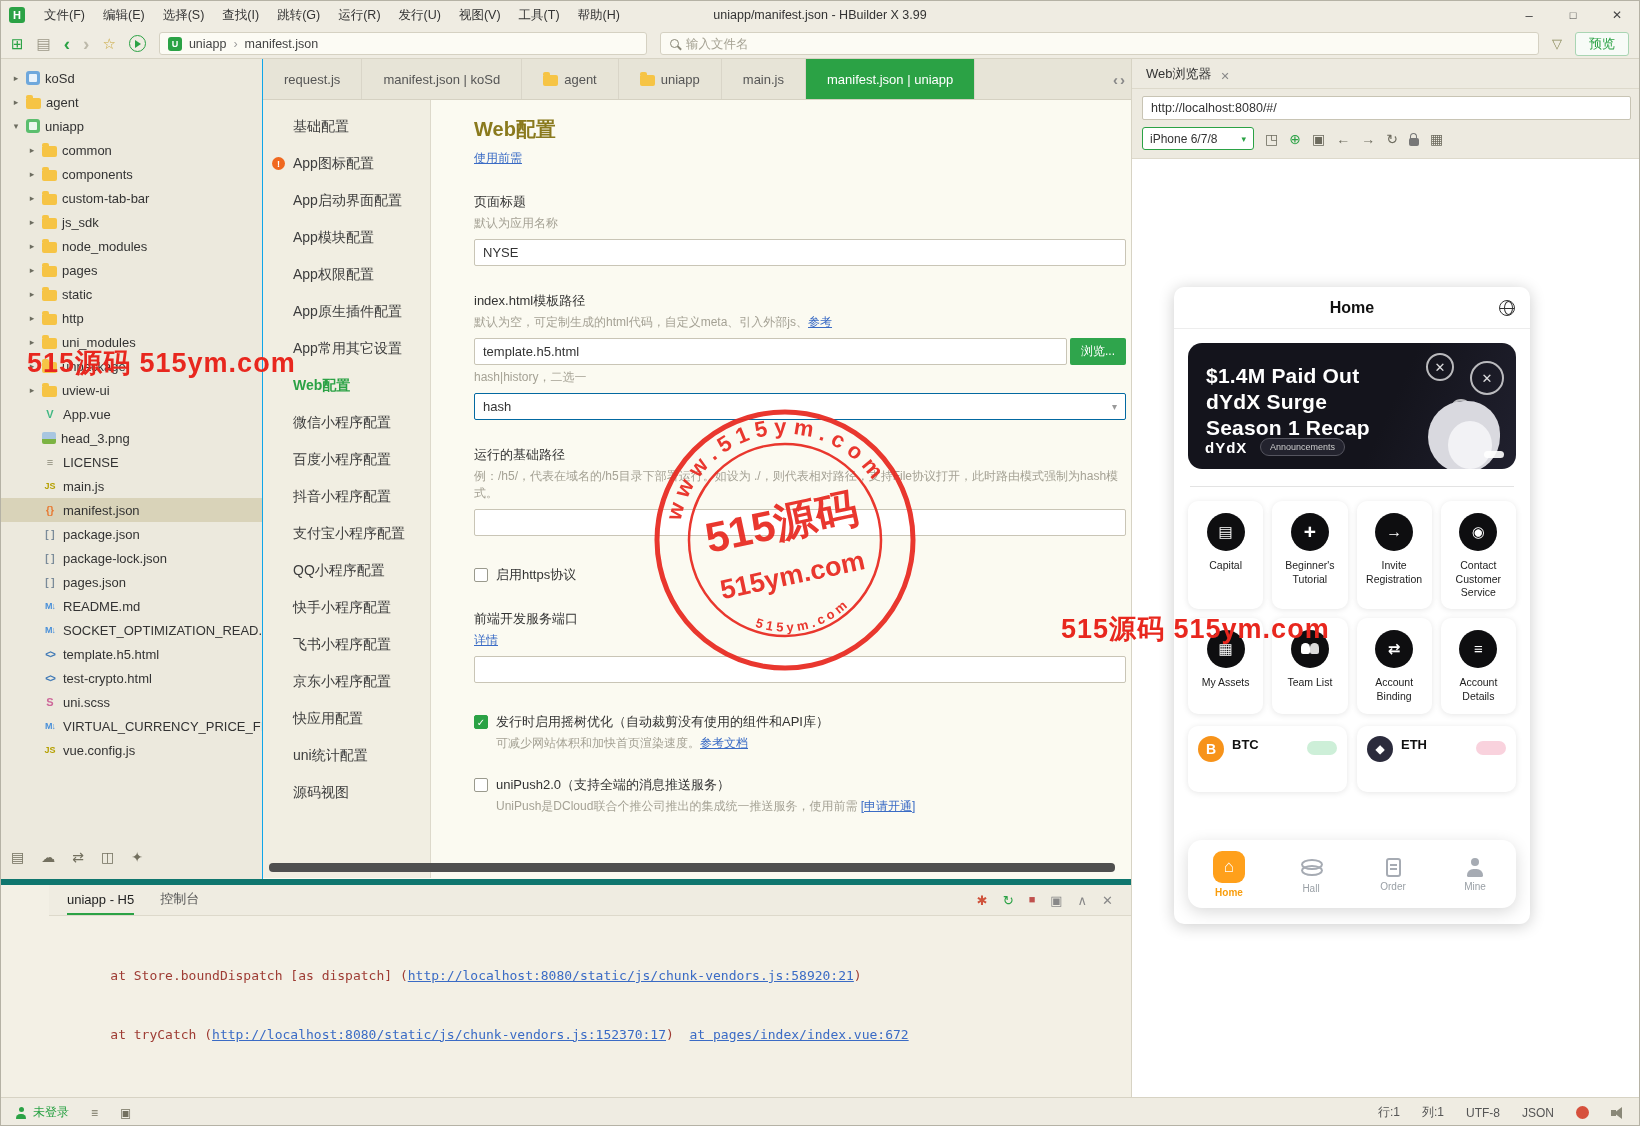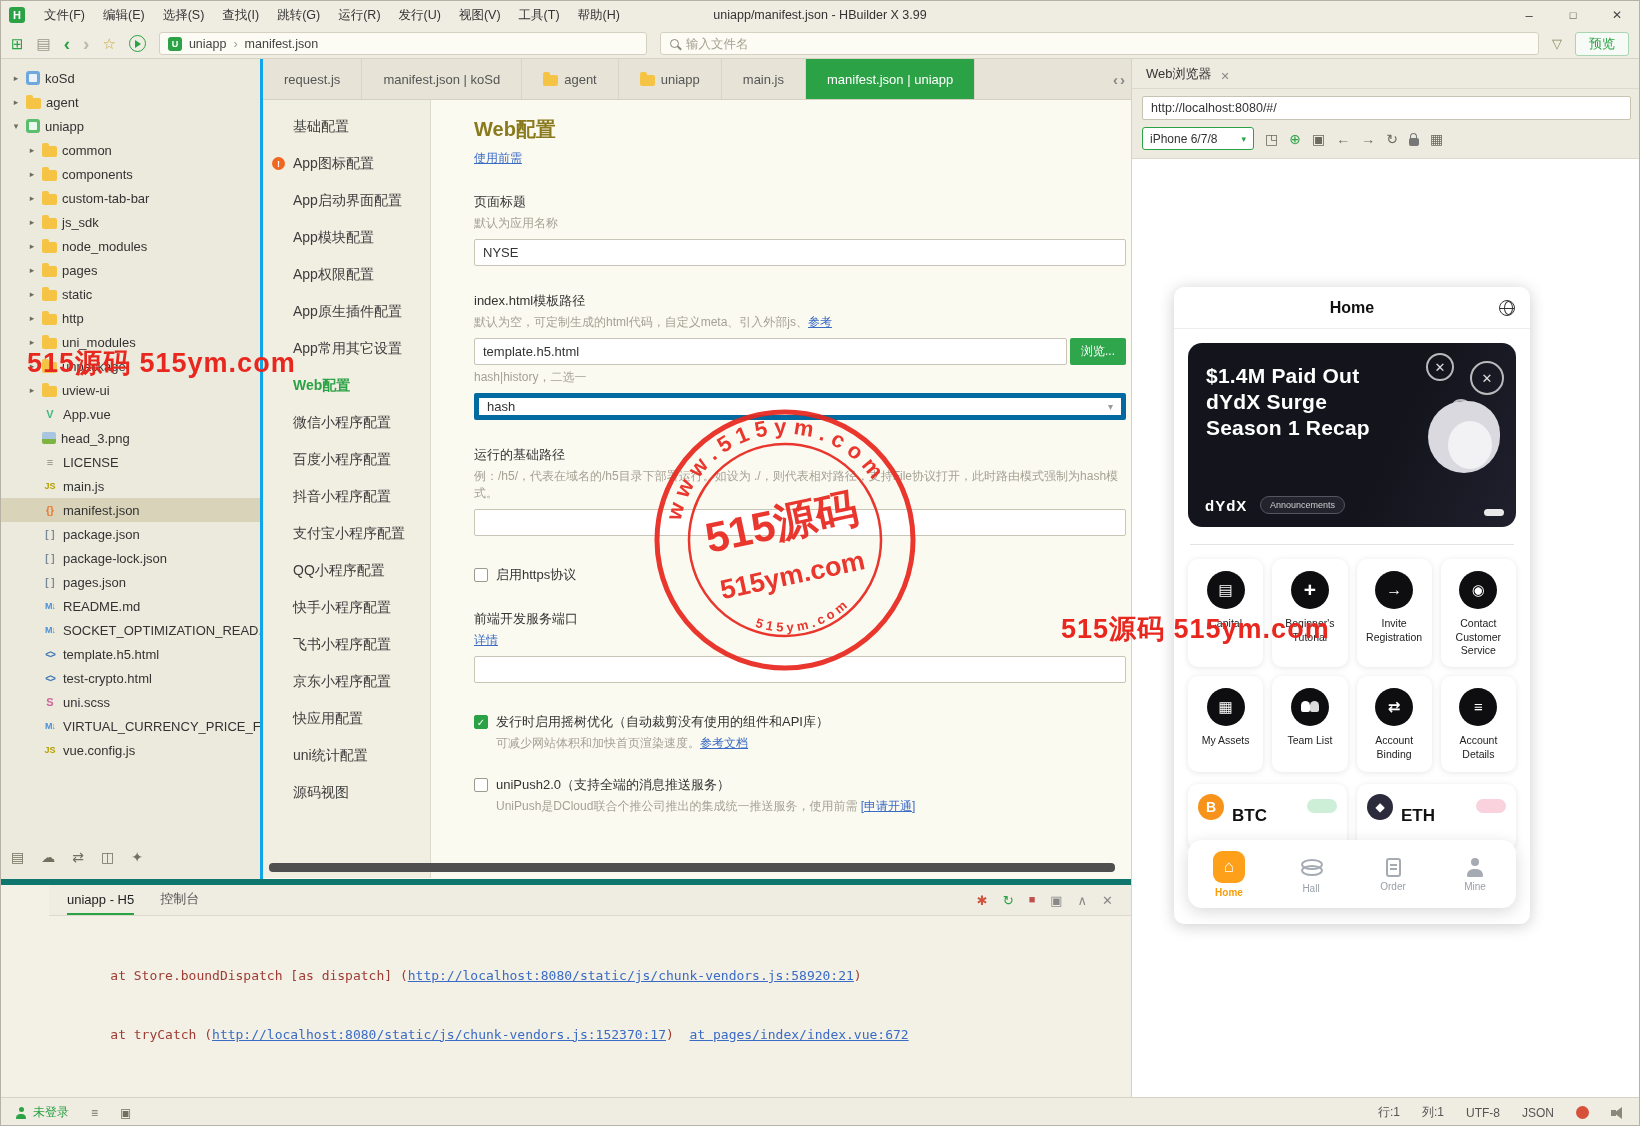--- a/index.html
+++ b/index.html
@@ -31,21 +31,21 @@
   .crumb-sep::after { content:"›"; color:#999; }
   .searchbox { flex:1; height:23px; background:#FCFBF4; border:1px solid #D5D1C2; border-radius:3px; display:flex; align-items:center; padding:0 9px; gap:7px; }
   .i-mag { width:9px; height:9px; border:1.5px solid #8a8878; border-radius:50%; position:relative; flex:none; }
   .i-mag::after { content:""; position:absolute; width:5px; height:1.5px; background:#8a8878; transform:rotate(45deg); right:-4px; bottom:-1px; }
   .searchbox input { border:none; outline:none; background:transparent; flex:1; font-size:12.5px; color:#333; font-family:inherit; }
   .searchbox input::placeholder { color:#A6A394; }
   .g-filter{color:#8a8a5a; font-size:13px;} .g-filter::after{content:"▽";}
   .btn-preview { color:#2BA245; font-size:13px; border:1px solid #A9D5B3; background:#F7FBF7; border-radius:3px; padding:2px 13px; cursor:pointer; }
 
   
-  #explorer { position:absolute; left:0; top:58px; width:262px; height:820px; background:#ECE9DD; border-right:3px solid #0ea5e9; padding-top:7px; overflow:hidden; }
+  #explorer { position:absolute; left:0; top:58px; width:262px; height:820px; background:#ECE9DD; border-right:1px solid #0ea5e9; padding-top:7px; overflow:hidden; }
   .row { height:24px; display:flex; align-items:center; gap:5px; font-size:13px; color:#333; cursor:pointer; white-space:nowrap; }
   .row.sel { background:#D9D3B9; }
   .d0 { padding-left:10px; } .d1 { padding-left:26px; } .f1 { padding-left:41px; }
   .arr { width:10px; font-size:9px; color:#6d6d60; flex:none; text-align:center; }
   .arr::after { content:"▸"; } .arr.open::after { content:"▾"; }
   .ico { flex:none; display:inline-flex; align-items:center; justify-content:center; font-weight:bold; }
   .ico.folder { width:15px; height:11px; background:#F6C445; border-radius:1px 2px 2px 2px; position:relative; margin-top:2px; }
   .ico.folder::before { content:""; position:absolute; top:-3px; left:0; width:7px; height:3px; background:#F6C445; border-radius:2px 2px 0 0; }
   .ico.projb { width:14px; height:14px; background:#6FA8DC; border-radius:3px; position:relative; }
   .ico.projb::before { content:""; position:absolute; inset:3px; background:#EAF3FB; border-radius:1px; }
@@ -79,21 +79,21 @@
   .form { flex:1; padding:14px 6px 0 43px; position:relative; overflow:hidden; }
   .cfg-title { font-size:20px; font-weight:bold; color:#8A7A1E; margin-top:2px; }
   .link { color:#3A6BC5; text-decoration:underline; cursor:pointer; }
   .cfg-guide { font-size:12px; margin-top:7px; display:inline-block; }
   .lab { font-size:13px; color:#333; margin-top:26px; }
   .hint { font-size:12px; color:#A5A295; margin-top:4px; }
   .inp { margin-top:7px; width:652px; height:27px; border:1px solid #C9C5B6; background:#fff; border-radius:2px; font-size:13px; color:#333; padding:0 8px; font-family:inherit; outline:none; display:block; }
   .inp-row { display:flex; margin-top:7px; width:652px; gap:3px; }
   .inp-row .inp { margin-top:0; flex:1; }
   .btn-browse { width:56px; height:27px; background:#2FA54C; color:#fff; border:none; border-radius:2px; font-size:12px; cursor:pointer; }
-  .select { margin-top:7px; width:652px; height:27px; border:5px solid #0369a1; background:#fff; border-radius:2px; font-size:13px; color:#333; padding:0 8px; display:flex; align-items:center; justify-content:space-between; cursor:pointer; }
+  .select { margin-top:7px; width:652px; height:27px; border:1px solid #0369a1; background:#fff; border-radius:2px; font-size:13px; color:#333; padding:0 8px; display:flex; align-items:center; justify-content:space-between; cursor:pointer; }
   .select .caret { color:#999; font-size:10px; }
   .cbrow { display:flex; align-items:center; gap:8px; margin-top:30px; font-size:13px; color:#333;text-align:center; }
   .cb { width:14px; height:14px; border:1px solid #9a9a8d; border-radius:2px; background:#fff; flex:none; cursor:pointer; display:flex; align-items:center; justify-content:center; }
   .cb.checked { background:#2BA245; border-color:#2BA245; color:#fff; font-size:10px; }
   .cb.checked::after { content:"✓"; }
   .hint-ind { margin-left:22px; }
   .hscroll { position:absolute; left:6px; right:16px; bottom:7px; height:9px; background:#4F4F4F; border-radius:4px; z-index:5; cursor:pointer; }
 
   
   #console { position:absolute; left:0; top:878px; width:1130px; height:218px; background:#F3F0E5; border-top:6px solid #0f766e;padding-left:48px; }
@@ -132,21 +132,21 @@
   .g-qr::after{content:"▦";}
   .rp-view { position:relative; height:calc(100% - 99px); background:#fff; }
 
   
   .phone { position:absolute; left:42px; top:128px; width:356px; height:637px; background:#fff; border-radius:10px; box-shadow:0 2px 16px rgba(0,0,0,.20); overflow:hidden; }
   .ph-head { height:42px; display:flex; align-items:center; justify-content:center; position:relative; border-bottom:1px solid #EDEDED; font-weight:bold; font-size:16px; color:#111; }
   .i-globe { position:absolute; right:15px; top:13px; width:16px; height:16px; border:1.5px solid #333; border-radius:50%; }
   .i-globe::before { content:""; position:absolute; left:50%; top:0; bottom:0; width:7px; margin-left:-3.5px; border:1.2px solid #333; border-radius:50%; }
   .i-globe::after { content:""; position:absolute; left:0; right:0; top:50%; height:1.2px; background:#333; }
   .ph-body { padding:14px 14px 0; position:relative; }
-  .banner { height:184px; border-radius:14px; background:linear-gradient(115deg,#14141C 60%,#20202E); position:relative; padding:20px 0 0 18px; color:#fff; overflow:hidden; }
+  .banner { height:126px; border-radius:14px; background:linear-gradient(115deg,#14141C 60%,#20202E); position:relative; padding:20px 0 0 18px; color:#fff; overflow:hidden; }
   .bline { font-size:21px; font-weight:bold; line-height:26px; letter-spacing:.2px; }
   .blogo { position:absolute; left:17px; bottom:13px; font-weight:bold; font-size:15px; letter-spacing:1px; }
   .bbadge { position:absolute; left:72px; bottom:13px; font-size:9px; color:#CCC; border:1px solid #55555f; background:#23232E; padding:3px 9px; border-radius:10px; }
   .bdots { position:absolute; right:12px; bottom:11px; width:20px; height:7px; border-radius:4px; background:rgba(255,255,255,.9); }
   .bm { position:absolute; right:0; top:8px; width:112px; height:130px; }
   .coin { position:absolute; width:28px; height:28px; border:2px solid rgba(255,255,255,.7); border-radius:50%; color:rgba(255,255,255,.85); display:flex; align-items:center; justify-content:center; font-size:13px; }
   .coin::after { content:"✕"; }
   .coin.c1 { right:62px; top:2px; } .coin.c2 { right:12px; top:10px; width:34px; height:34px; } .coin.c3 { right:44px; top:48px; width:22px; height:22px; font-size:10px; }
   .bm .body { position:absolute; right:16px; bottom:8px; width:72px; height:72px; background:#D9D9DF; border-radius:50% 45% 50% 50%; }
   .bm .face { position:absolute; right:24px; bottom:12px; width:44px; height:48px; background:#F2F2F5; border-radius:50%; }
@@ -157,21 +157,21 @@
   .gi.plus { font-size:21px; } .gi.arrow { font-size:16px; }
   .i-team { position:relative; width:20px; height:11px; }
   .i-team::before, .i-team::after { content:""; position:absolute; bottom:0; width:9px; height:11px; background:#fff; border-radius:4.5px 4.5px 2px 2px; }
   .i-team::before { left:1px; } .i-team::after { right:1px; opacity:.85; }
   .glabel { font-size:10.5px; text-align:center; color:#222; line-height:1.3; }
   .markets { display:grid; grid-template-columns:1fr 1fr; gap:10px; margin-top:12px; }
   .mcard { background:#fff; border-radius:10px; box-shadow:0 1px 6px rgba(0,0,0,.10); height:66px; padding:10px; display:flex; align-items:flex-start; gap:8px; }
   .mico { width:26px; height:26px; border-radius:50%; display:flex; align-items:center; justify-content:center; color:#fff; font-weight:bold; font-size:14px; flex:none; }
   .mico.btc { background:#F7931A; } .mico.btc::after{content:"B";}
   .mico.eth { background:#2B2B3C; font-size:12px; } .mico.eth::after{content:"◆";}
-  .msym { font-weight:bold; font-size:17px; margin-top:12px; color:#111; }
+  .msym { font-weight:bold; font-size:13px; margin-top:1px; color:#111; }
   .mbadge { margin-left:auto; margin-top:5px; width:30px; height:14px; border-radius:7px; }
   .mbadge.green { background:#CDEFD8; } .mbadge.pink { background:#F9D2DD; }
   .tabbar { position:absolute; left:14px; right:14px; bottom:16px; height:68px; background:#fff; border-radius:14px; box-shadow:0 4px 16px rgba(0,0,0,.15); display:flex; align-items:center; justify-content:space-around; }
   .tb { display:flex; flex-direction:column; align-items:center; gap:4px; font-size:10px; color:#9AA0A6; width:58px; cursor:pointer; }
   .tb.active { color:#F99D0C; font-weight:bold; }
   .home-tile { width:32px; height:32px; background:#FFA01B; border-radius:9px; color:#fff; display:flex; align-items:center; justify-content:center; font-size:17px; }
   .home-tile::after { content:"⌂"; }
   .i-coins { position:relative; width:22px; height:20px; margin-top:4px; }
   .i-coins::before, .i-coins::after { content:""; position:absolute; left:1px; width:18px; height:7px; border:2px solid #A6ABB3; border-radius:50%; }
   .i-coins::before { top:0; } .i-coins::after { top:6px; }

